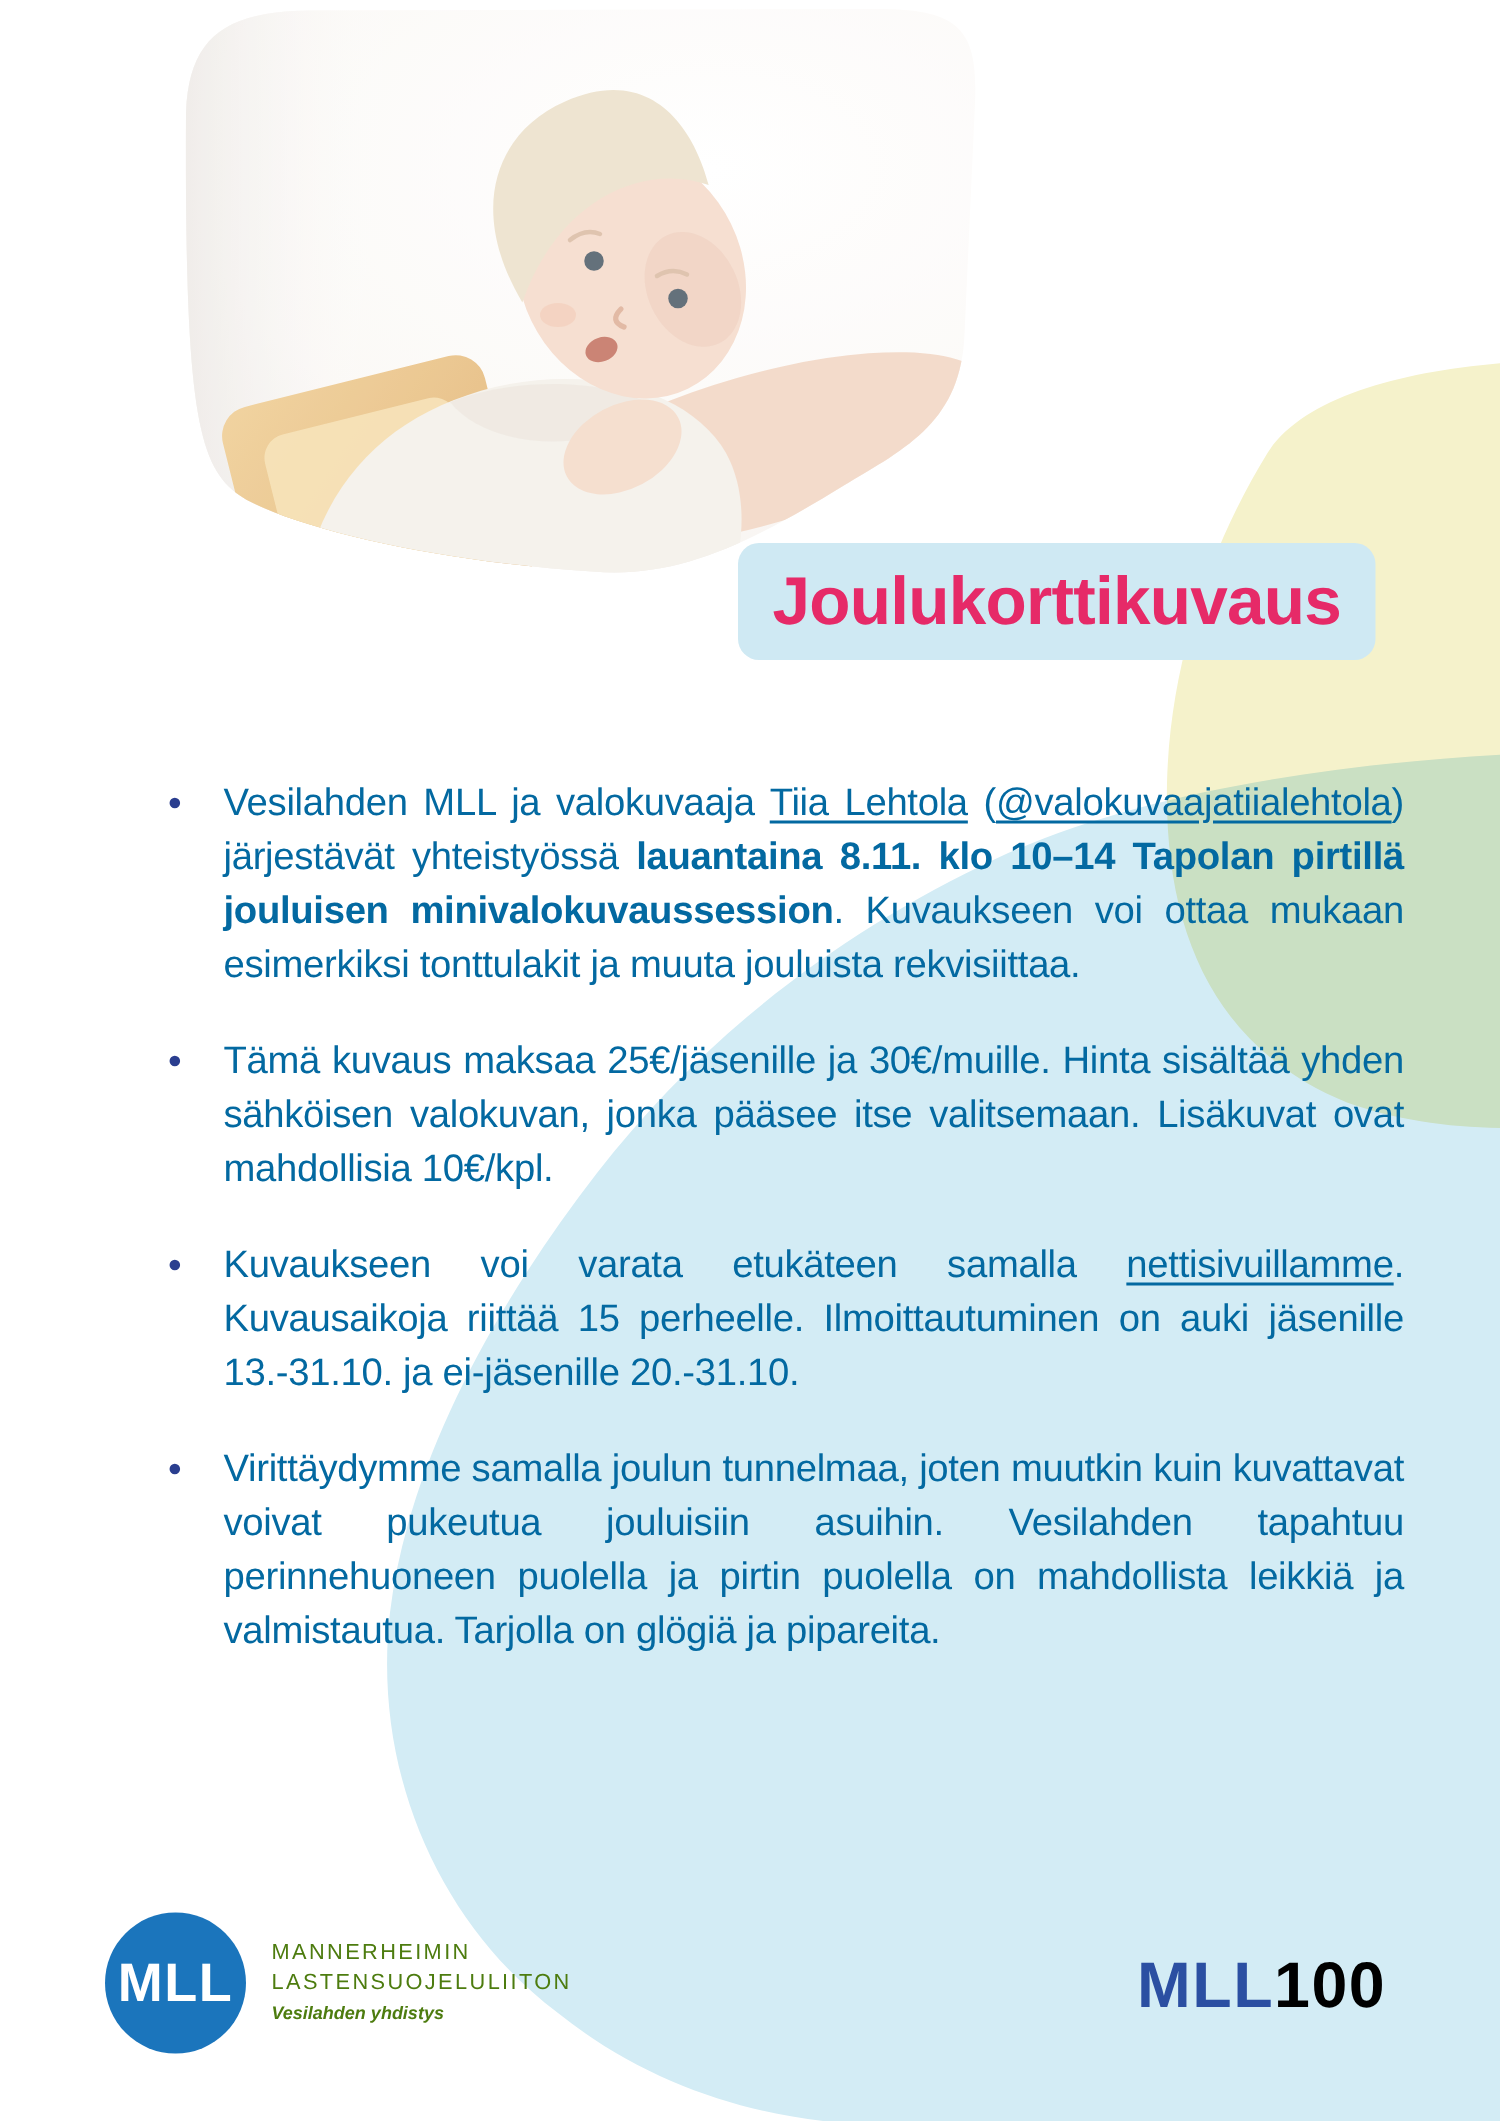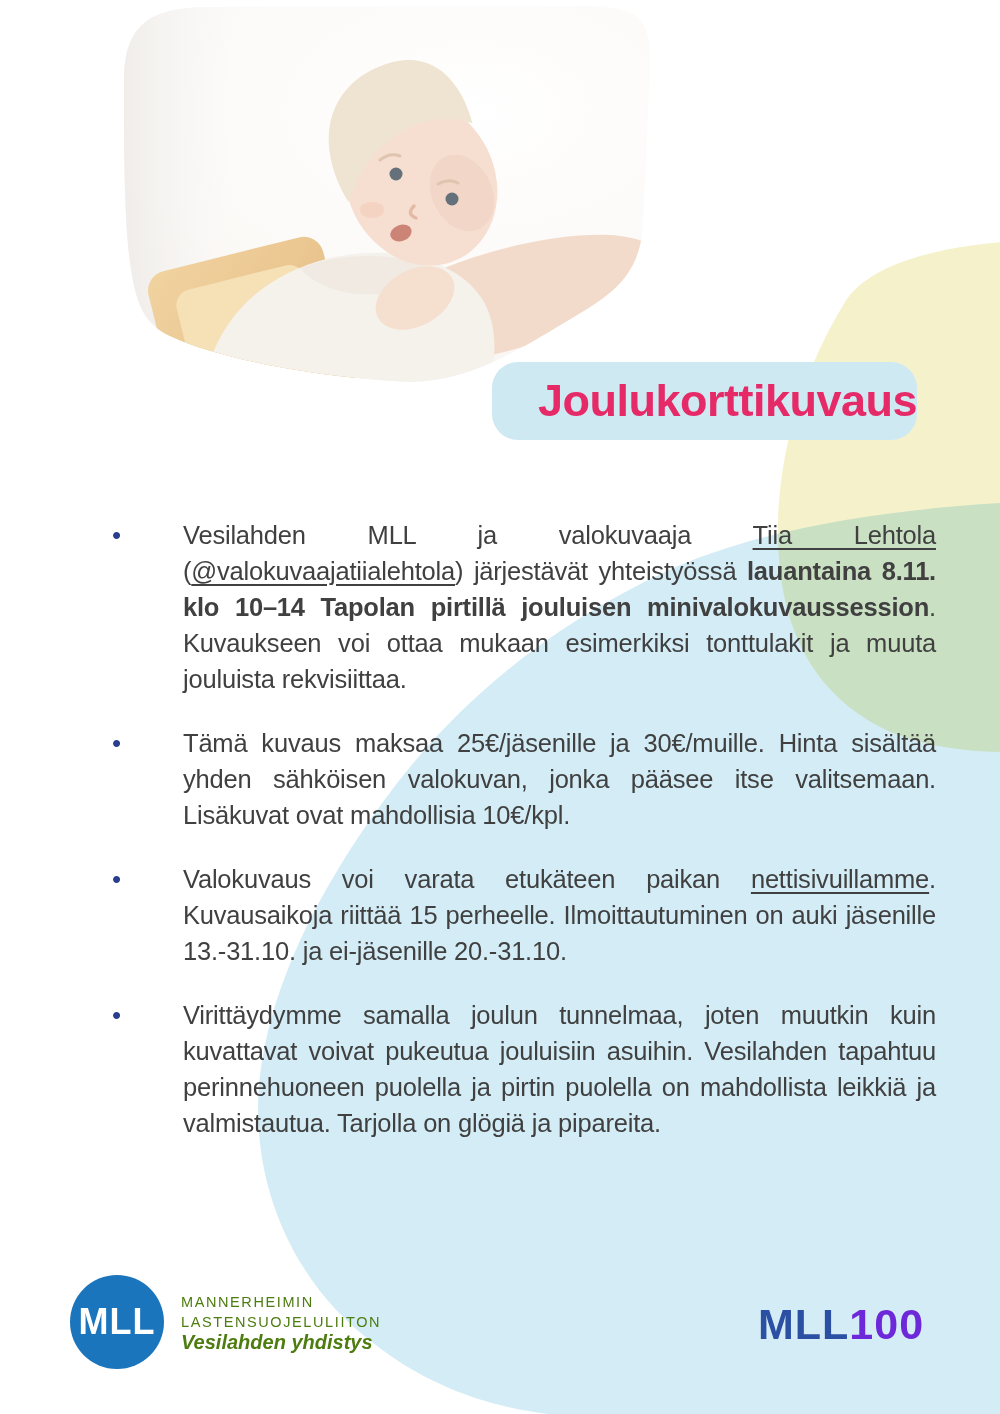--- a/index.html
+++ b/index.html
@@ -18,22 +18,22 @@
   .bg-blobs path { mix-blend-mode:multiply; }
 
   
   .photo { position:absolute; left:0; top:0; width:660px; height:400px; }
 
   
   .title-badge {
     position:absolute; left:492px; top:362px;
     width:425px; height:78px;
     background:#cfe9f3;
-    border-radius:26px;
-    display:flex; align-items:center; justify-content:flex-end;
+    border-radius:14px;
+    display:flex; align-items:center; justify-content:center;
   }
   .title-badge span {
     color:#e62a68;
     font-size:45px; font-weight:bold;
     letter-spacing:-0.5px;
     white-space:nowrap;
   }
 
   
   .bullets {
@@ -41,55 +41,54 @@
   }
   .bullet { display:flex; margin:0 0 28px 0; }
   .bullet .dot {
     flex:none; width:37px;
     color:#2a3e8f; font-size:26px; line-height:36px;
     padding-left:4px;
   }
   .bullet .btext {
     flex:1;
     text-align:justify;
-    color:#404040;
+    color:#0369a1;
     font-size:25.5px; line-height:36px;
     letter-spacing:-0.2px;
-    margin-left:34px;
   }
   .btext .b { font-weight:bold; }
   .btext .u { text-decoration:underline; text-underline-offset:4px; }
 
   
   .mll-logo {
     position:absolute; left:70px; top:1275px;
     display:flex; align-items:center; gap:17px;
   }
   .mll-circle {
     width:94px; height:94px; border-radius:50%;
     background:#1b75bc;
     display:flex; align-items:center; justify-content:center;
     color:#ffffff; font-size:36px; font-weight:bold; letter-spacing:1px;
   }
   .org-lines { color:#4d7c0f; }
   .org-lines .l1, .org-lines .l2 {
     font-size:14.5px; letter-spacing:1.6px; line-height:20px;
   }
   .org-lines .l3 {
-    font-size:20px; font-weight:bold; font-style:italic; line-height:21px;
+    font-size:12px; font-weight:bold; font-style:italic; line-height:21px;
   }
 
   
   .mll100 {
     position:absolute; left:758px; top:1300px;
     font-size:43px; font-weight:bold; letter-spacing:1px;
     white-space:nowrap;
   }
   .mll100 .mll { color:#2b4fa2; }
-  .mll100 .hundred { color:#6d28d9;margin-top:36px; }
+  .mll100 .hundred { color:#000000;margin-top:36px; }
 </style>
 </head>
 <body>
 
 <div class="page">
 
   <svg class="bg-blobs" viewBox="0 0 1000 1414" aria-hidden="true">
     <path fill="#f5f2cb" d="M1002,242 C930,248 868,266 845,302 C808,362 780,440 778,522
          C776,625 812,700 898,735 C945,752 1005,756 1055,748
          L1065,235 Z"></path>
@@ -163,21 +162,21 @@
       <div class="bullet">
         <span class="dot">•</span>
         <div class="btext"><span class="">Vesilahden MLL ja valokuvaaja </span><span class="u">Tiia Lehtola</span><span class=""> (</span><span class="u">@valokuvaajatiialehtola</span><span class="">) järjestävät yhteistyössä </span><span class="b ">lauantaina 8.11. klo 10–14 Tapolan pirtillä jouluisen minivalokuvaussession</span><span class="">. Kuvaukseen voi ottaa mukaan esimerkiksi tonttulakit ja muuta jouluista rekvisiittaa.</span></div>
       </div>
       <div class="bullet">
         <span class="dot">•</span>
         <div class="btext"><span class="">Tämä kuvaus maksaa 25€/jäsenille ja 30€/muille. Hinta sisältää yhden sähköisen valokuvan, jonka pääsee itse valitsemaan. Lisäkuvat ovat mahdollisia 10€/kpl.</span></div>
       </div>
       <div class="bullet">
         <span class="dot">•</span>
-        <div class="btext"><span class="">Valokuvaus voi varata etukäteen paikan </span><span class="u">nettisivuillamme</span><span class="">. Kuvausaikoja riittää 15 perheelle. Ilmoittautuminen on auki jäsenille 13.-31.10. ja ei-jäsenille 20.-31.10.</span></div>
+        <div class="btext"><span class="">Kuvaukseen voi varata etukäteen samalla </span><span class="u">nettisivuillamme</span><span class="">. Kuvausaikoja riittää 15 perheelle. Ilmoittautuminen on auki jäsenille 13.-31.10. ja ei-jäsenille 20.-31.10.</span></div>
       </div>
       <div class="bullet">
         <span class="dot">•</span>
         <div class="btext"><span class="">Virittäydymme samalla joulun tunnelmaa, joten muutkin kuin kuvattavat voivat pukeutua jouluisiin asuihin. Vesilahden tapahtuu perinnehuoneen puolella ja pirtin puolella on mahdollista leikkiä ja valmistautua. Tarjolla on glögiä ja pipareita.</span></div>
       </div>
     </div>
 
   <div class="mll-logo">
     <div class="mll-circle">
       <span>MLL</span>

